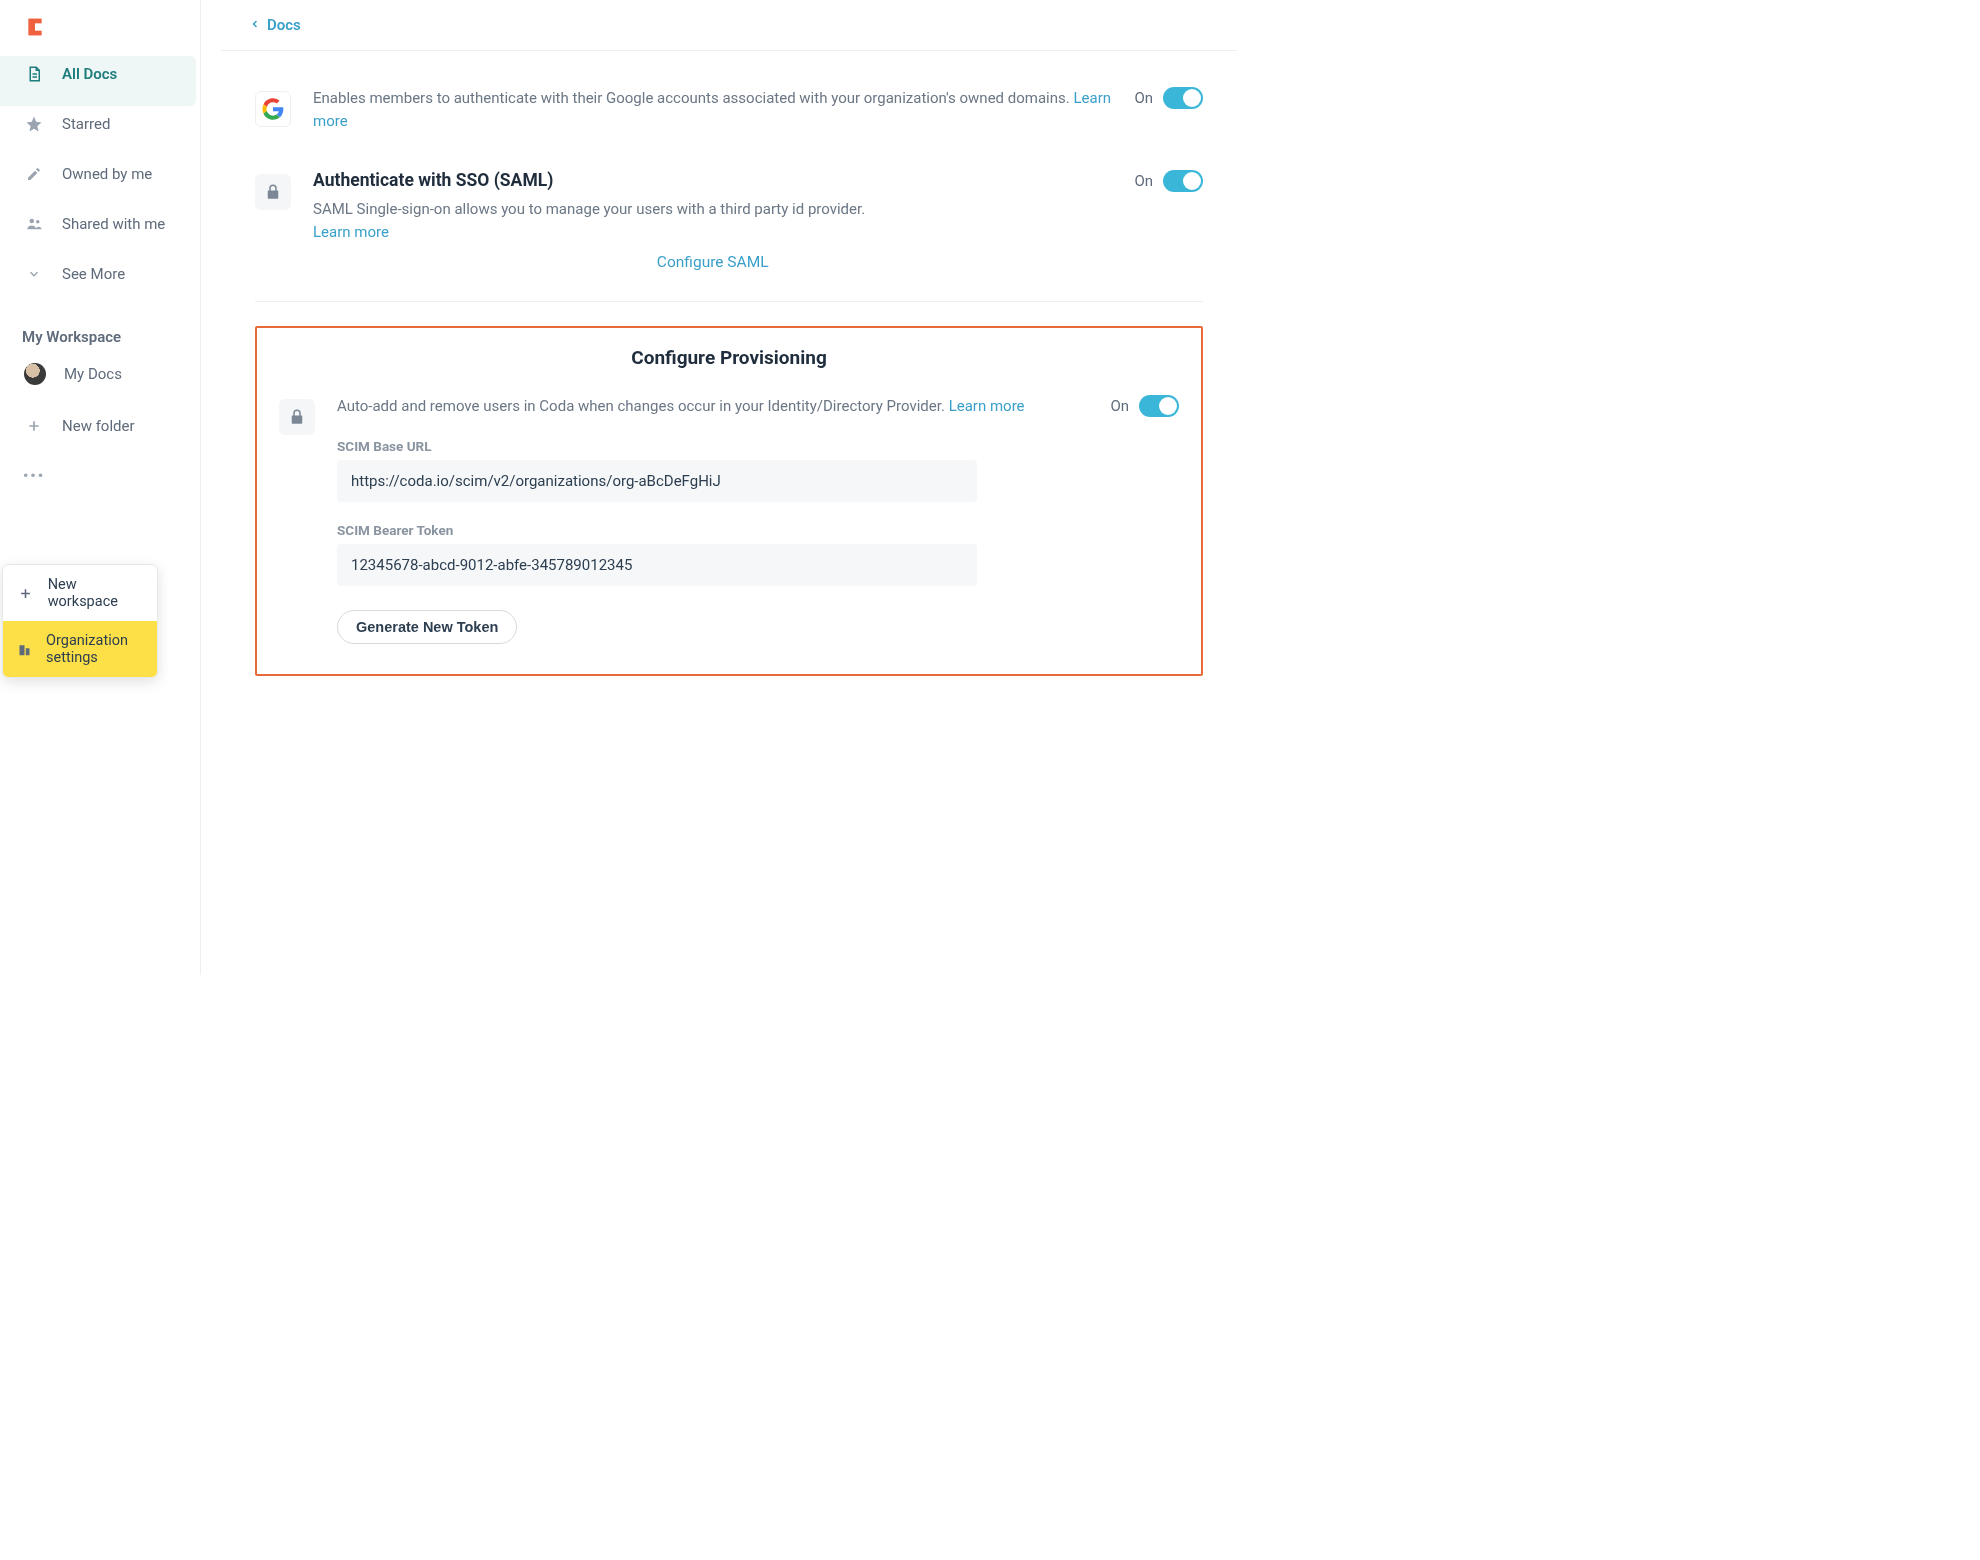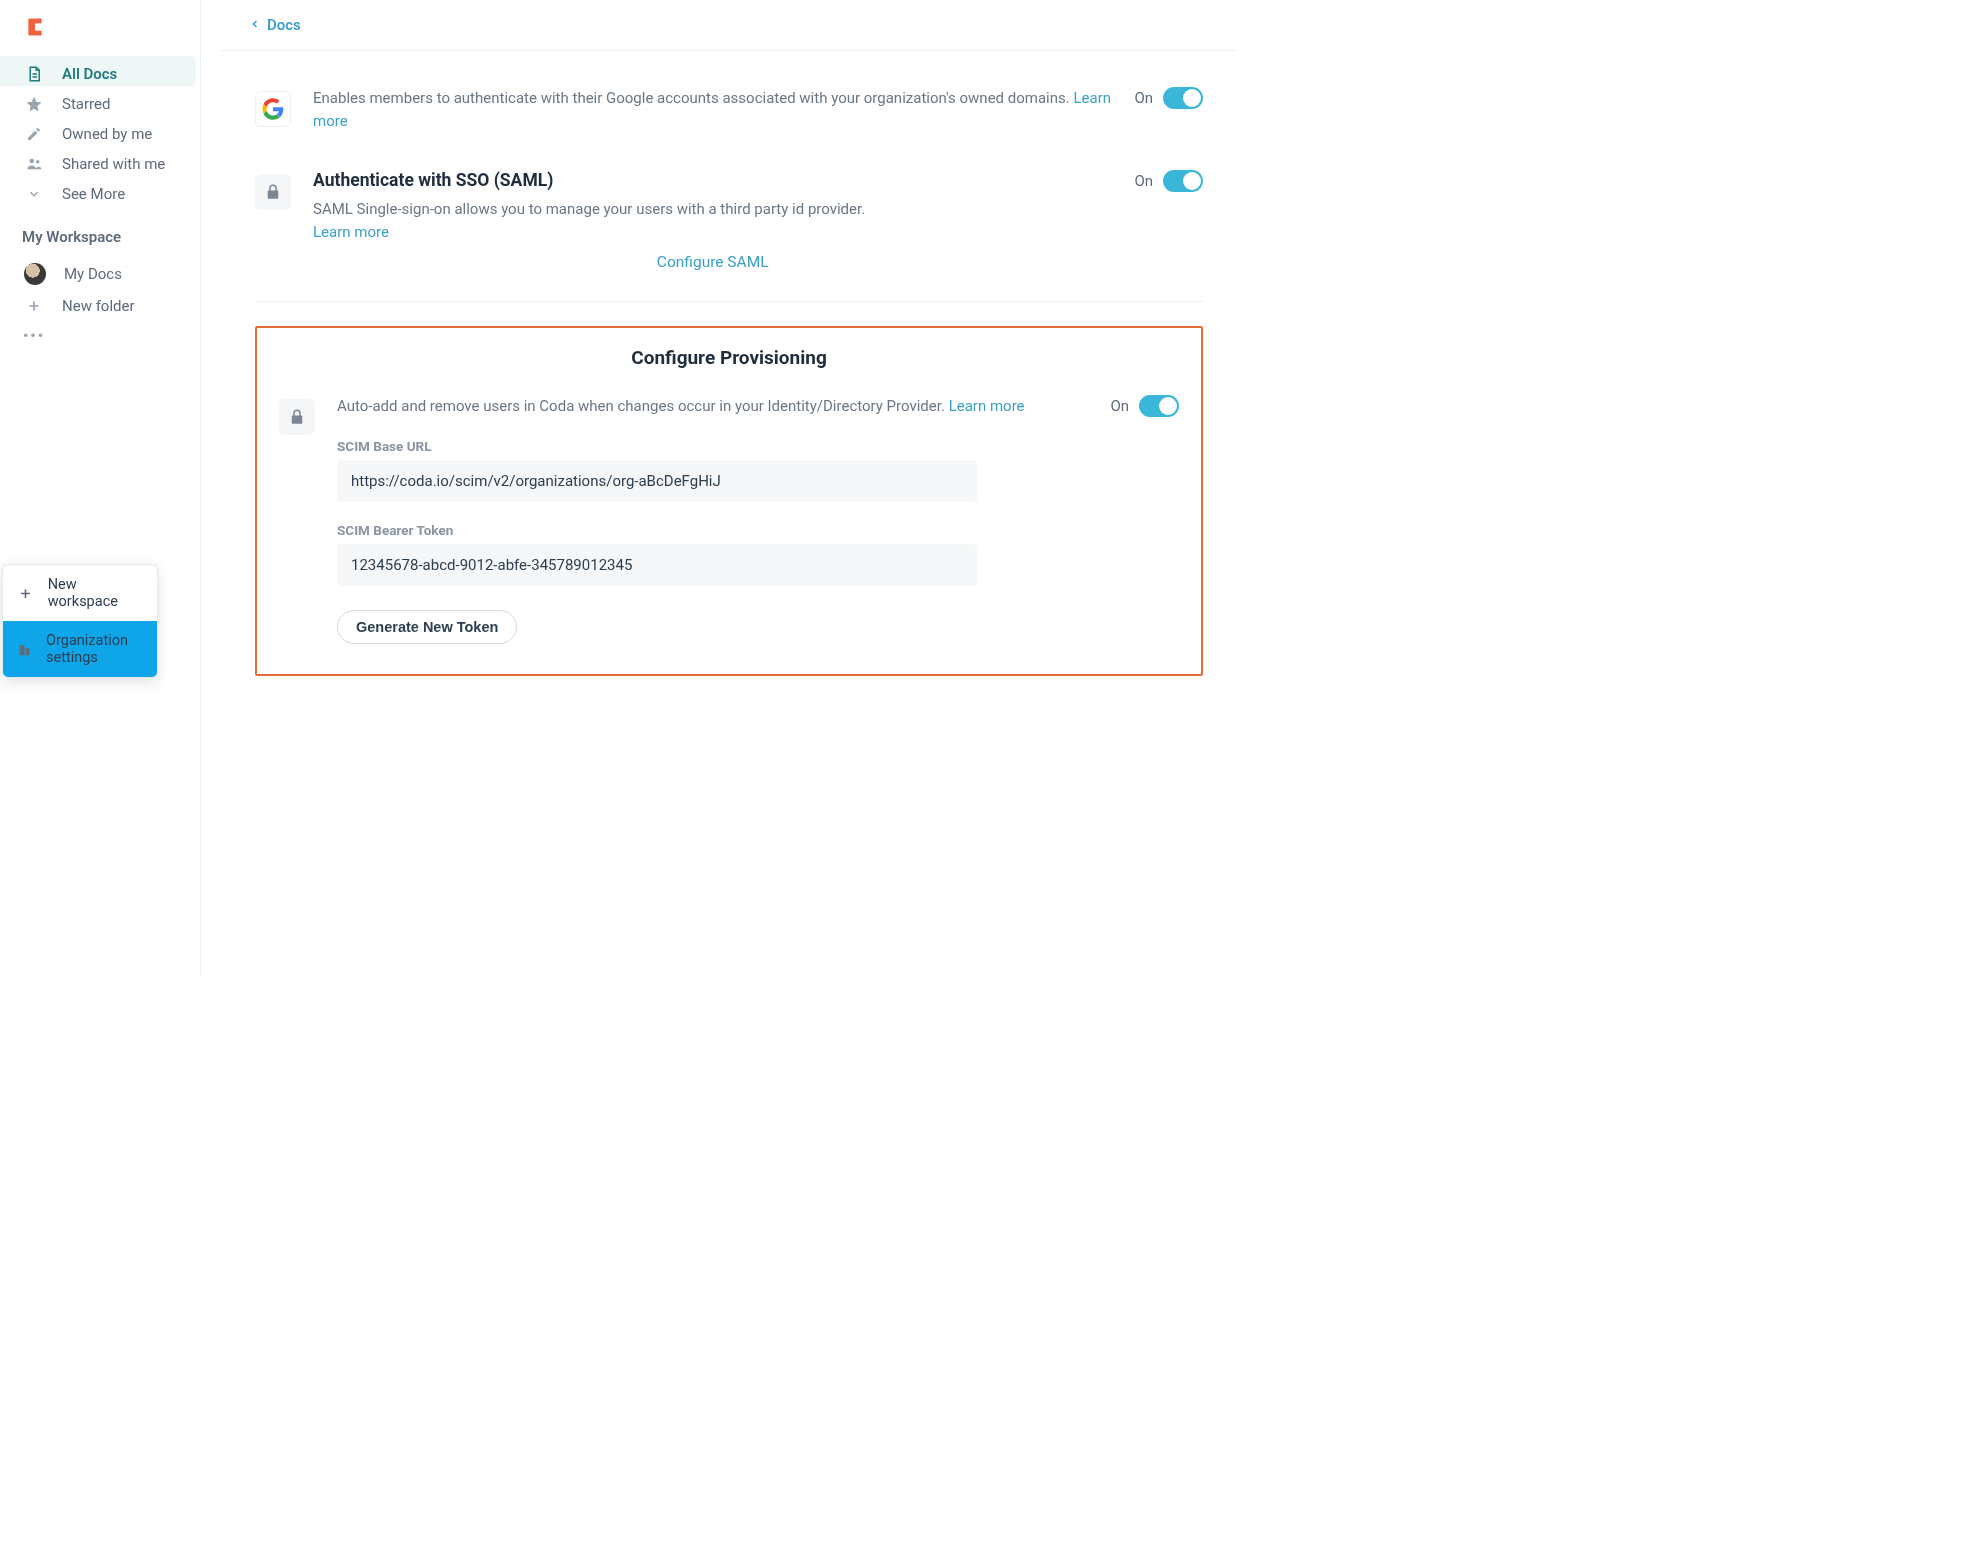--- a/index.html
+++ b/index.html
@@ -23,21 +23,21 @@
     }
     .logo {
       padding: 6px 14px 18px 24px;
     }
     .logo svg { display: block; }
 
     .nav-item {
       display: flex;
       align-items: center;
       gap: 18px;
-      padding: 9px 14px 3px 24px;
+      padding: 9px 14px 23px 24px;
       font-size: 15px;
       color: #5f6b7a;
       cursor: pointer;
     }
     .nav-item.active {
       background: #eef6f6;
       color: #1f7c7c;
       font-weight: 600;
       border-radius: 0 6px 6px 0;
       margin-right: 4px;
@@ -72,21 +72,21 @@
       box-shadow: 0 4px 14px rgba(0,0,0,.12);
       overflow:hidden;
     }
     .popup .pitem {
       display:flex; align-items:center; gap:14px;
       padding:11px 14px;
       font-size:14.5px;
       color:#2c3e50;
       cursor:pointer;
     }
-    .popup .pitem.selected { background:#0ea5e9; }
+    .popup .pitem.selected { background:#fde047; }
     .popup .picon{ width:18px; display:flex; align-items:center; justify-content:center; color:#5f6b7a;}
 
     
     .main {
       flex:1;
       border-left:1px solid #eceff1;
       display:flex;
       flex-direction:column;
       padding-left:20px;
     }

